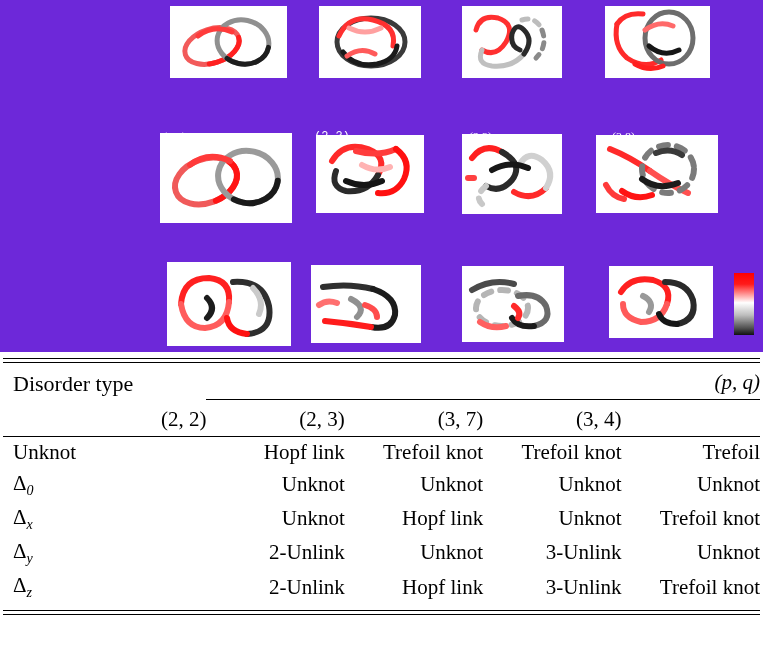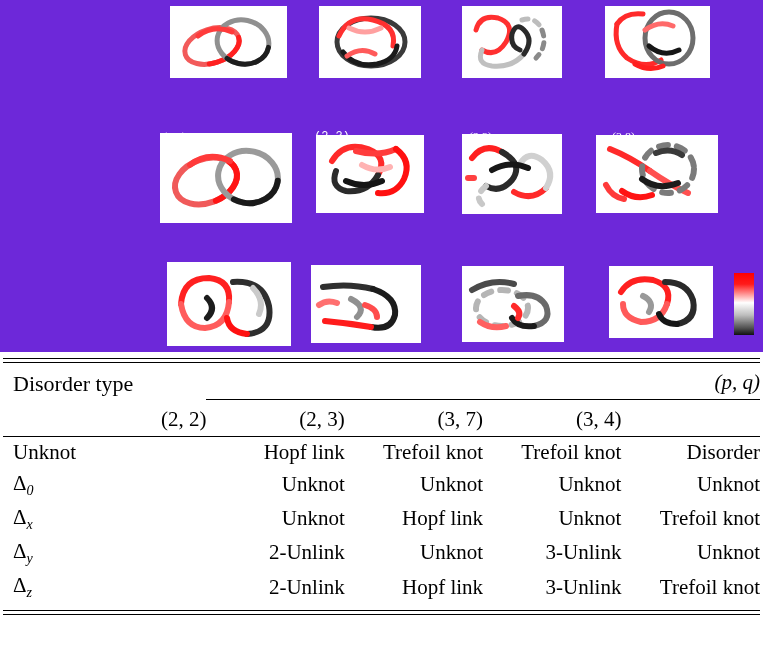--- a/index.html
+++ b/index.html
@@ -345,21 +345,21 @@
         <td colspan="5" style="padding:0;">
           <div class="hline-full"></div>
         </td>
       </tr>
 
       <tr class="data-row">
         <td class="col-disorder">Unknot</td>
         <td>Hopf link</td>
         <td>Trefoil knot</td>
         <td>Trefoil knot</td>
-        <td>Disorder</td>
+        <td>Trefoil</td>
       </tr>
 
       <tr class="data-row">
         <td class="col-disorder"><span class="delta-sym">Δ</span><span class="delta-sub">0</span></td>
         <td>Unknot</td>
         <td>Unknot</td>
         <td>Unknot</td>
         <td>Unknot</td>
       </tr>
 

